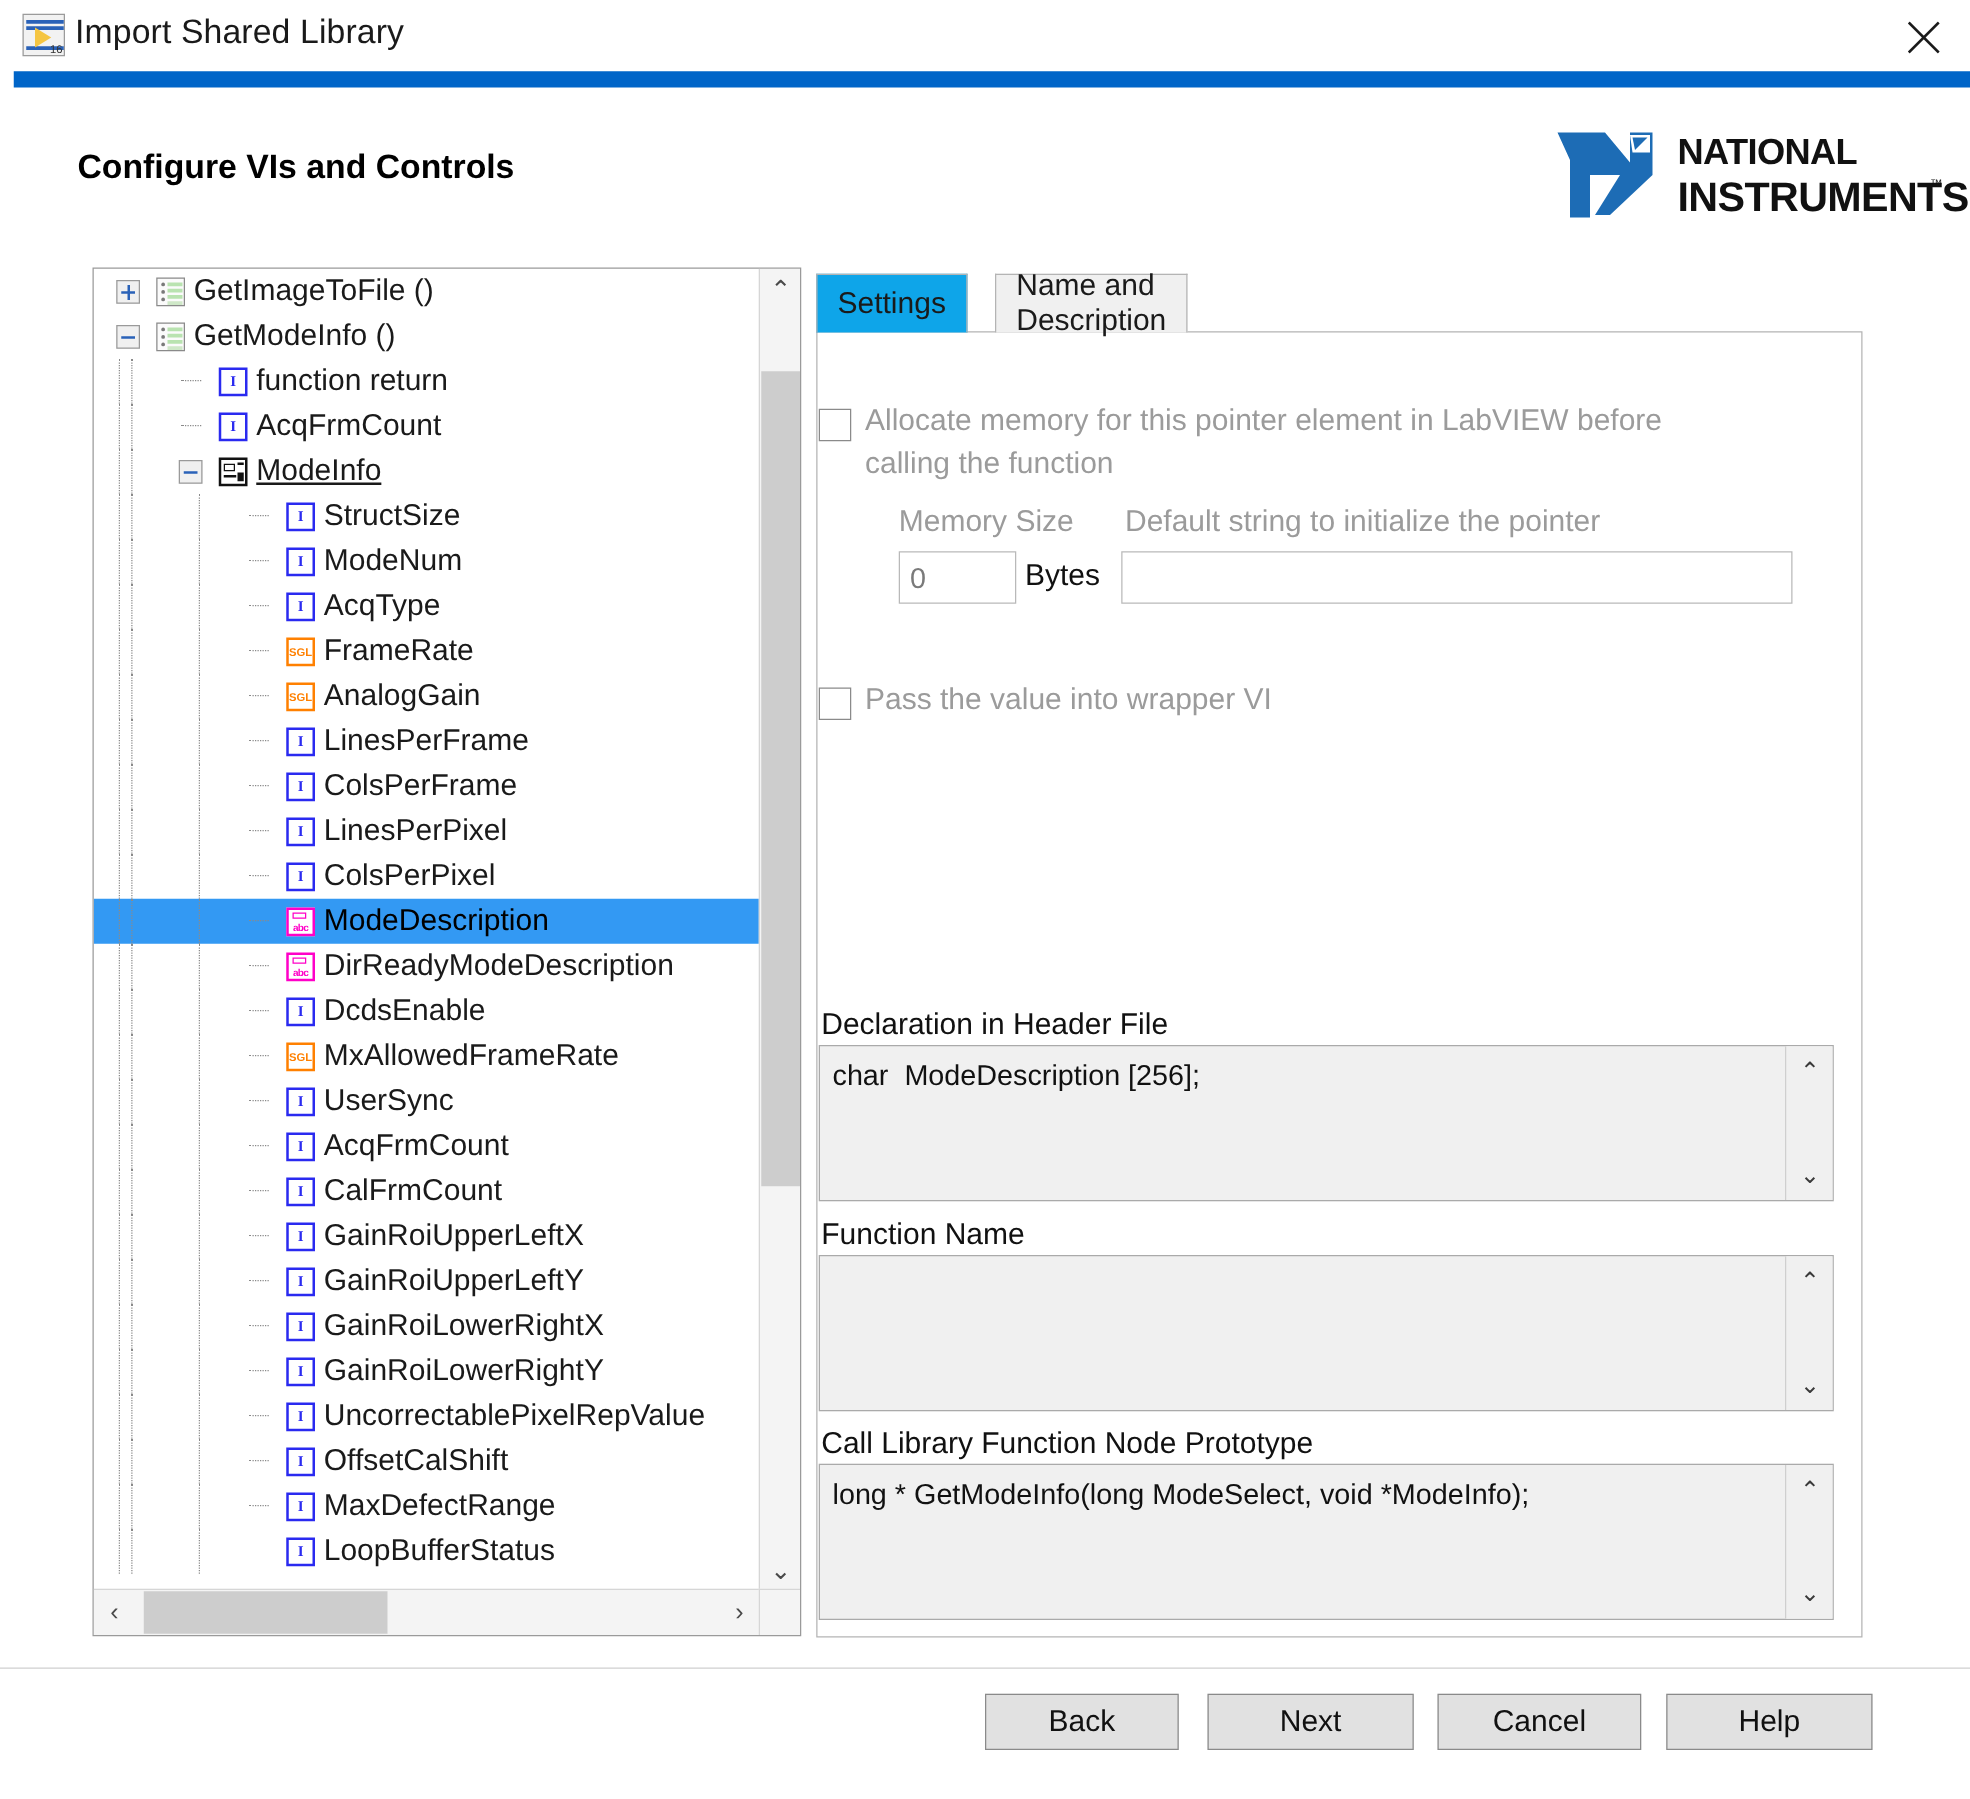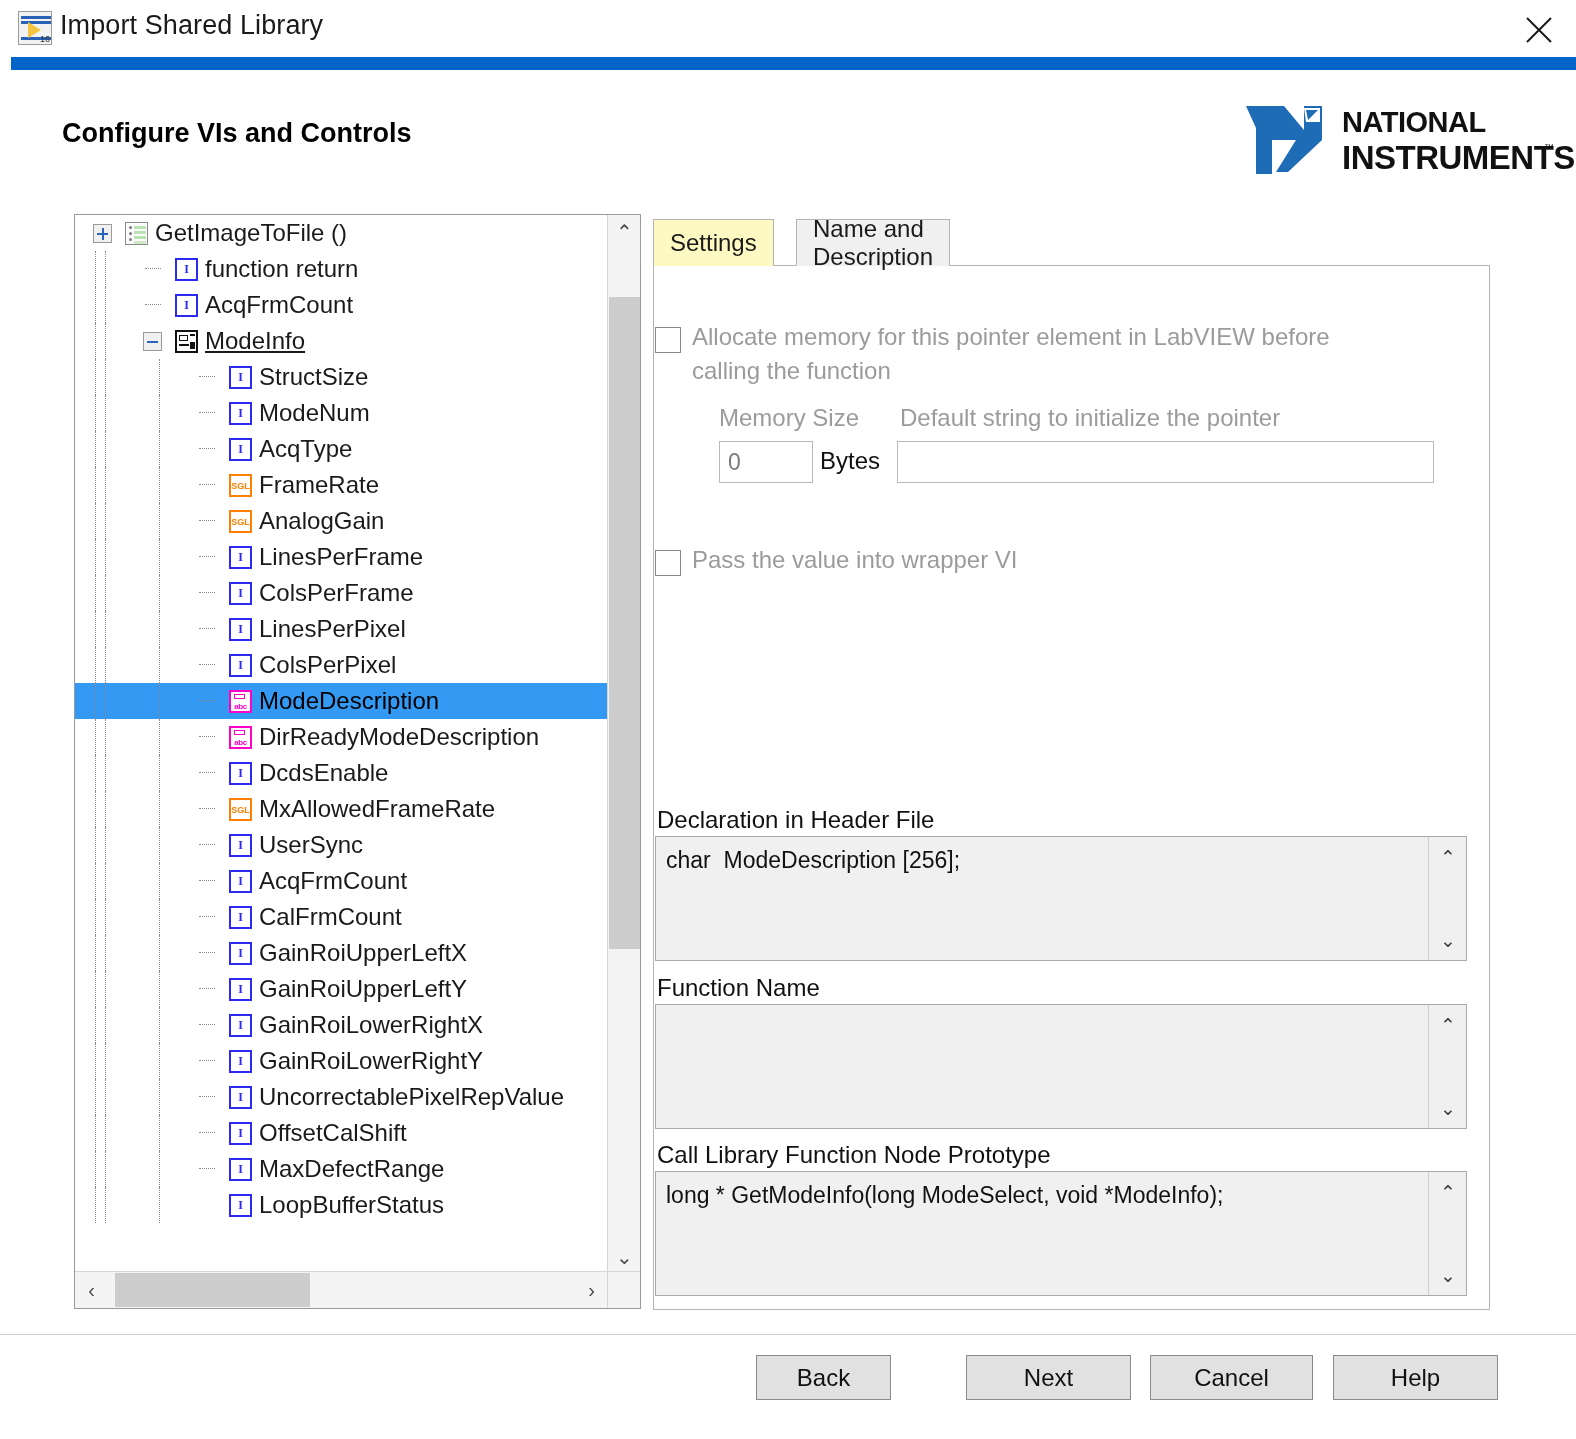--- a/index.html
+++ b/index.html
@@ -185,21 +185,21 @@
   .chev { font-size: 20px; color: #4a4a4a; line-height: 1; }
 
   
   #tabs { position: absolute; left: 653px; top: 219px; height: 47px; }
   .tab {
     position: absolute; top: 0; height: 47px;
     border: 1px solid #b4b4b4; border-bottom: none;
     display: flex; align-items: center; justify-content: center;
     font-size: 24px; color: #1a1a1a; padding: 0 16px;
   }
-  #tab-settings { left: 0; background: #fef9c3; border-color: #b4b4b4; z-index: 3; }
+  #tab-settings { left: 0; background: #0ea5e9; border-color: #b4b4b4; z-index: 3; }
   #tab-namedesc { left: 143px; background: #f0f0f0; z-index: 2; }
   #right-panel {
     position: absolute; left: 653px; top: 265px; width: 837px; height: 1045px;
     border: 1px solid #b4b4b4; background: #ffffff;
   }
 
   .cb {
     position: absolute; width: 26px; height: 26px;
     border: 1px solid #8a8a8a; background: #ffffff;
   }
@@ -258,21 +258,21 @@
   #footer-sep {
     position: absolute; left: 0; top: 1334px; width: 1576px; height: 1px; background: #d0d0d0;
   }
   .dlg-btn {
     position: absolute; top: 1355px; height: 45px;
     border: 1px solid #8a8a8a; background: #e1e1e1;
     display: flex; align-items: center; justify-content: center;
     font-size: 24px; color: #111;
     font-family: "Liberation Sans", sans-serif;
   }
-  #btn-back   { left: 756px;  width: 135px; }
+  #btn-back   { left: 788px;  width: 155px; }
   #btn-next   { left: 966px;  width: 165px; }
   #btn-cancel { left: 1150px; width: 163px; }
   #btn-help   { left: 1333px; width: 165px; }
 </style>
 </head>
 <body>
 
 <div id="titlebar">
   <div id="app-icon">
     <div class="bar b1"></div>
@@ -312,20 +312,33 @@
           <div class="gl g2"></div>
           <div class="gl g3"></div>
           <div class="gl g4"></div>
           <div class="dt d1"></div>
           <div class="dt d2"></div>
           <div class="dt d3"></div>
         </div>
         <div class="tlabel" style="left: 80px;">GetImageToFile ()</div>
       </div>
       <div class="trow">
+        <div class="pm" style="left: 18px;"></div>
+        <div class="ticon ic-vi" style="left: 50px;">
+          <div class="gl g1"></div>
+          <div class="gl g2"></div>
+          <div class="gl g3"></div>
+          <div class="gl g4"></div>
+          <div class="dt d1"></div>
+          <div class="dt d2"></div>
+          <div class="dt d3"></div>
+        </div>
+        <div class="tlabel" style="left: 80px;">GetModeInfo ()</div>
+      </div>
+      <div class="trow">
         <div class="guide" style="left: 20px;"></div>
         <div class="guide" style="left: 30px;"></div>
         <div class="hook" style="left: 70px;"></div>
         <div class="ticon ic-int" style="left: 100px;">
           <span>I</span>
         </div>
         <div class="tlabel" style="left: 130px;">function return</div>
       </div>
       <div class="trow">
         <div class="guide" style="left: 20px;"></div>

